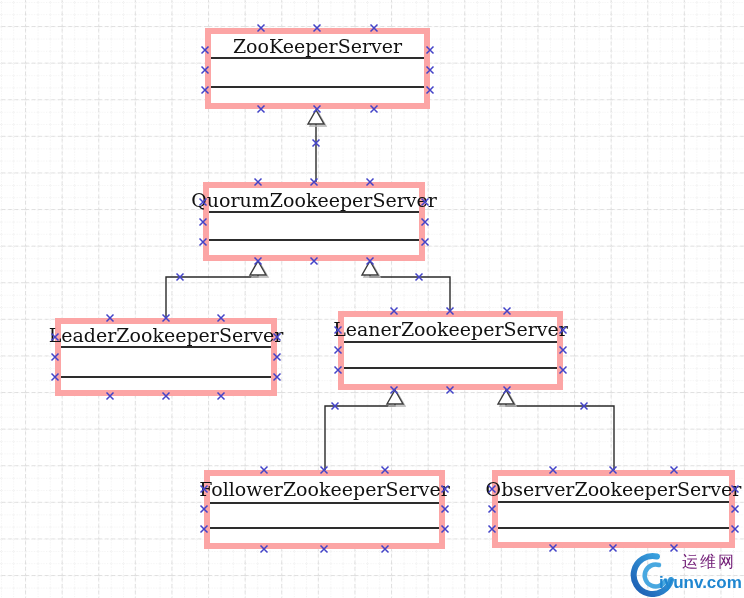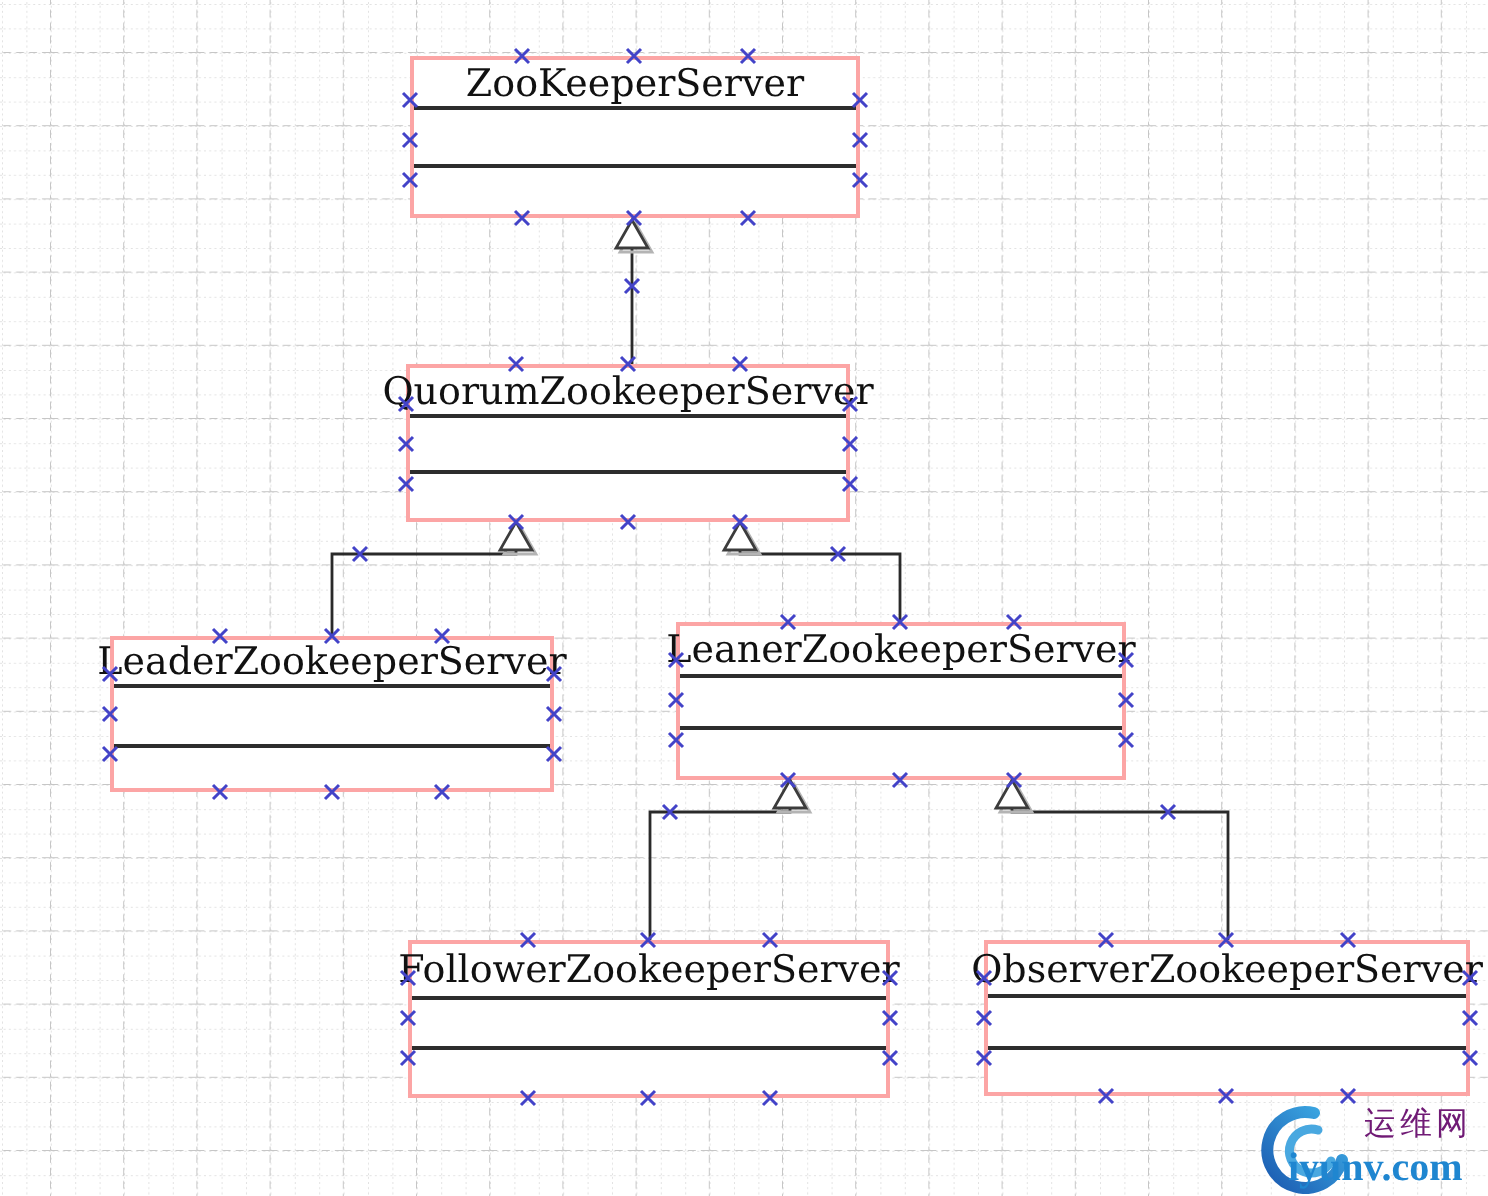--- a/index.html
+++ b/index.html
@@ -3,38 +3,38 @@
 <meta charset="utf-8">
 <style>
   html,body{margin:0;padding:0;background:#fff;}
   .canvas{
     position:relative;width:744px;height:598px;overflow:hidden;background:#fff;
     font-family:"DejaVu Serif", serif;
   }
   .layer{position:absolute;left:0;top:0;}
   svg.overlay{pointer-events:none;}
   .uml-class{
-    position:absolute;background:#fff;border:2px solid #fca5a5;
+    position:absolute;background:#fff;border:6px solid #fca5a5;
     box-sizing:border-box;display:flex;flex-direction:column;
   }
   .uml-title{
     display:flex;align-items:center;justify-content:center;
     font-size:19px;color:#111;white-space:nowrap;overflow:visible;
     letter-spacing:0px;box-sizing:border-box;
   }
   .uml-row{border-top:2px solid #2d2d2d;box-sizing:border-box;}
   .uml-row.last{flex:1;}
   .watermark{position:absolute;left:628px;top:546px;width:116px;height:52px;}
   .wm-name{
     position:absolute;left:54px;top:6px;
     font-family:"DejaVu Sans", sans-serif;font-size:16px;color:#701a75;letter-spacing:2px;
   }
   .wm-url{
-    position:absolute;left:16px;top:27px;
-    font-family:Liberation Serif, serif;font-weight:bold;font-size:20px;color:#1f86d0;
+    position:absolute;left:31px;top:27px;
+    font-family:Liberation Sans, sans-serif;font-weight:bold;font-size:17px;color:#1f86d0;
   }
 </style>
 </head>
 <body>
 
 <div class="canvas">
 
   <svg class="layer" width="744" height="598">
     <defs>
       <pattern id="minor" x="1" y="2" width="12.2" height="12.2" patternUnits="userSpaceOnUse">

